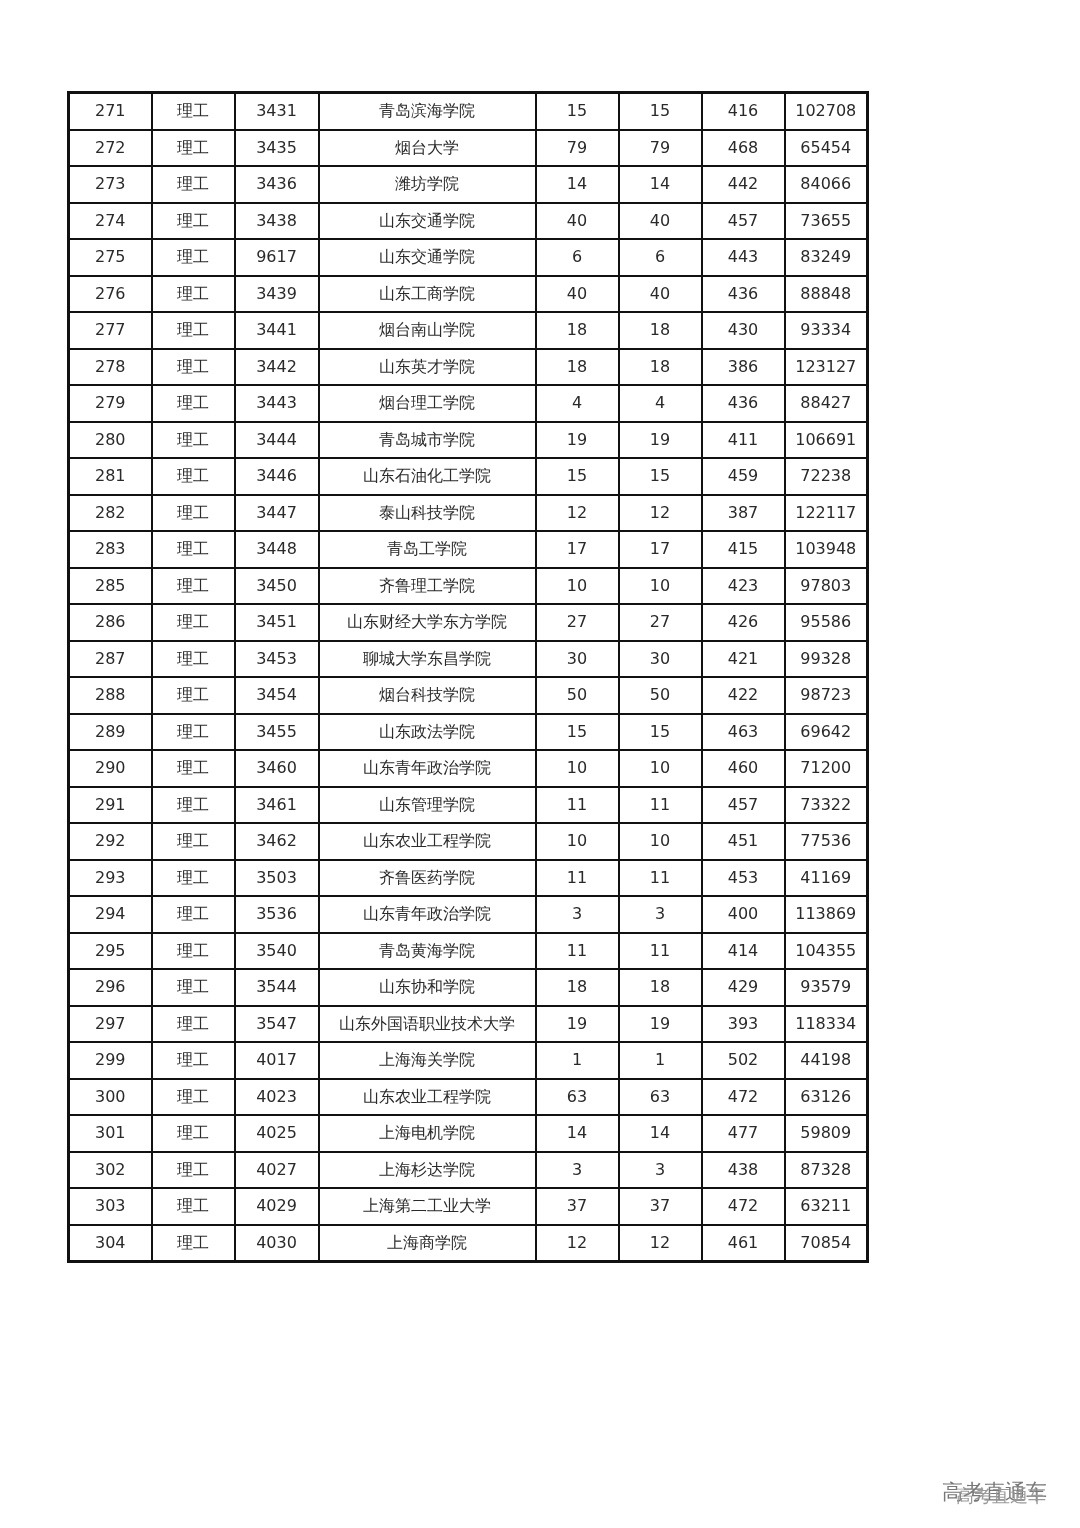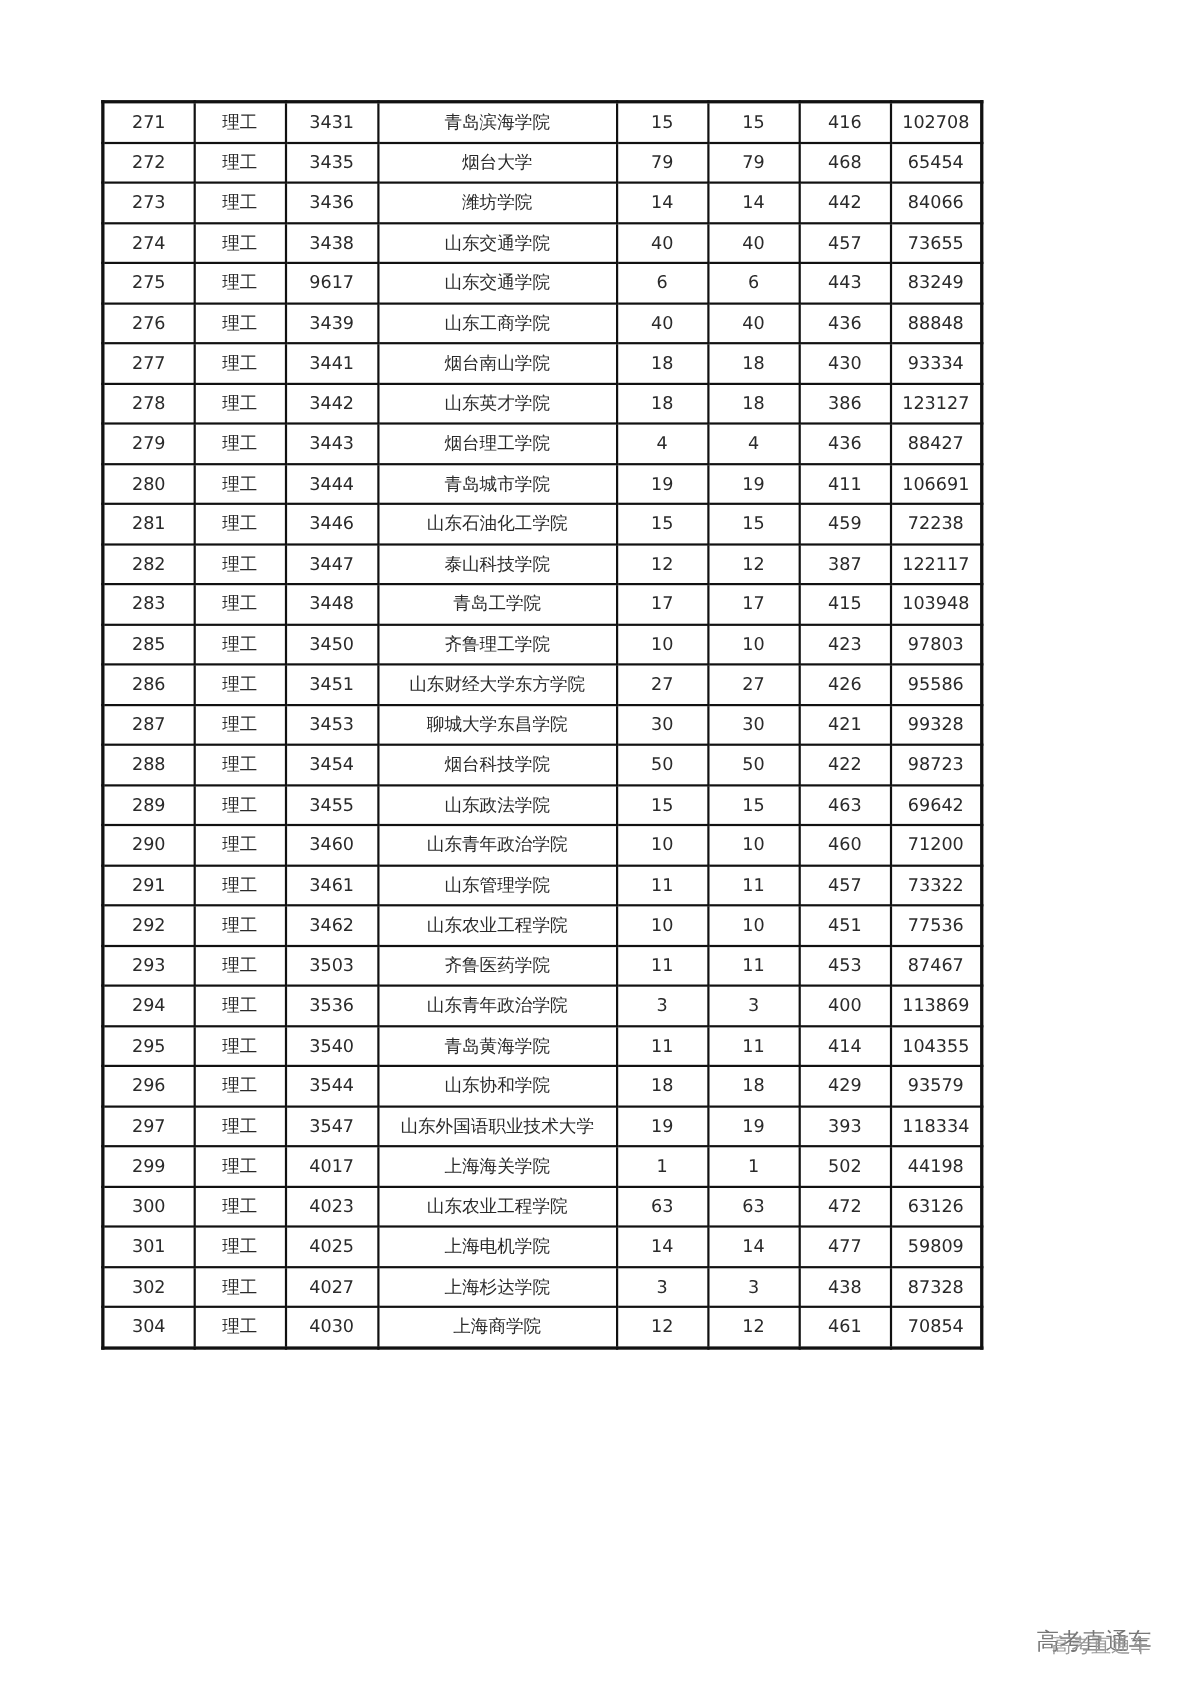--- a/index.html
+++ b/index.html
@@ -17,21 +17,20 @@
     }
     .table-wrap {
       position: absolute;
       left: 67px;
       top: 91px;
     }
     table.admission-table {
       border-collapse: collapse;
       border: 3px solid #111111;
       table-layout: fixed;
-      margin-left: 25px;
     }
     table.admission-table td {
       border: 2px solid #111111;
       height: 34.5px;
       padding: 0;
       text-align: center;
       vertical-align: middle;
       font-size: 16px;
       line-height: 1;
       white-space: nowrap;
@@ -291,21 +290,21 @@
           <td>77536</td>
         </tr>
         <tr>
           <td>293</td>
           <td>理工</td>
           <td>3503</td>
           <td>齐鲁医药学院</td>
           <td>11</td>
           <td>11</td>
           <td>453</td>
-          <td>87467</td>
+          <td>41169</td>
         </tr>
         <tr>
           <td>294</td>
           <td>理工</td>
           <td>3536</td>
           <td>山东青年政治学院</td>
           <td>3</td>
           <td>3</td>
           <td>400</td>
           <td>113869</td>
@@ -372,20 +371,30 @@
         </tr>
         <tr>
           <td>302</td>
           <td>理工</td>
           <td>4027</td>
           <td>上海杉达学院</td>
           <td>3</td>
           <td>3</td>
           <td>438</td>
           <td>87328</td>
+        </tr>
+        <tr>
+          <td>303</td>
+          <td>理工</td>
+          <td>4029</td>
+          <td>上海第二工业大学</td>
+          <td>37</td>
+          <td>37</td>
+          <td>472</td>
+          <td>63211</td>
         </tr>
         <tr>
           <td>304</td>
           <td>理工</td>
           <td>4030</td>
           <td>上海商学院</td>
           <td>12</td>
           <td>12</td>
           <td>461</td>
           <td>70854</td>

